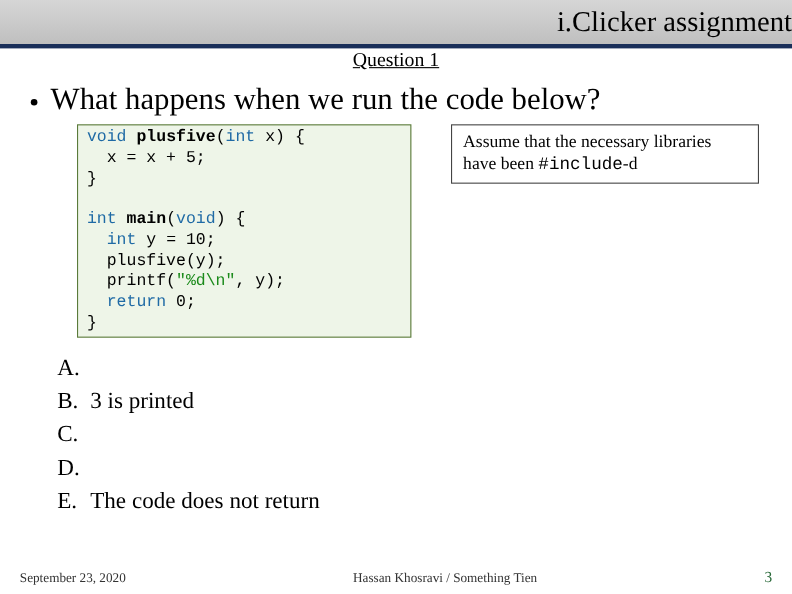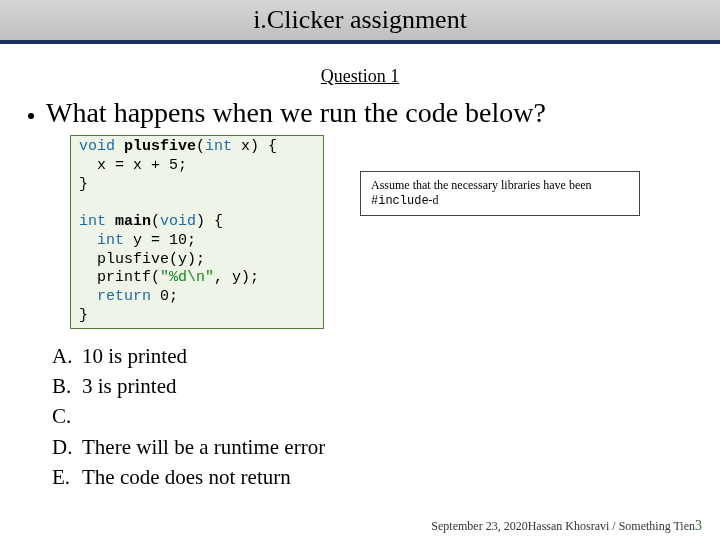--- a/index.html
+++ b/index.html
@@ -1,34 +1,34 @@
 <!DOCTYPE html>
 <html><head>
 <meta charset="utf-8">
 <style>
   * { box-sizing: border-box; margin: 0; padding: 0; }
   html, body { width: 720px; height: 540px; font-family: "Times New Roman", Times, serif; background: #fff; overflow: hidden; }
   .slide { width: 720px; height: 540px; position: relative; background: #fff; }
-  .titlebar { height: 44px; background: linear-gradient(#d6d6d6, #bfbfbf); border-bottom: 4px solid #1a2f5a; display: flex; align-items: center; justify-content: center; }
+  .titlebar { height: 44px; background: linear-gradient(#d6d6d6, #bfbfbf); border-bottom: 4px solid #1a2f5a; display: flex; align-items: center; justify-content: flex-end; }
   .titlebar h1 { font-size: 26px; font-weight: 400; color: #000; font-family: "Times New Roman", serif; }
-  .qnum { text-align: center; font-size: 18px; text-decoration: underline; margin-top: 22px; font-family: "Times New Roman", serif; }
+  .qnum { text-align: center; font-size: 18px; text-decoration: underline; margin-top: 0; font-family: "Times New Roman", serif; }
   .bullet-row { display: flex; align-items: baseline; margin: 10px 0 6px 28px; }
   .bullet-dot { width: 6px; height: 6px; background: #000; border-radius: 50%; margin-right: 12px; position: relative; top: -3px; }
   .question-text { font-size: 28px; font-family: "Times New Roman", serif; }
   .code-and-note { display: flex; align-items: flex-start; margin-left: 70px; gap: 36px; }
-  .codebox { background: #eef5e8; border: 1px solid #5a7a3a; padding: 2px 8px 2px 8px; font-family: Consolas, "Courier New", monospace; font-size: 15px; line-height: 1.25; white-space: pre; width: 254px; }
+  .codebox { background: #eef5e8; border: 1px solid #5a7a3a; padding: 2px 8px 2px 8px; font-family: Consolas, "Courier New", monospace; font-size: 15px; line-height: 1.25; white-space: pre; width: 304px; }
   .codebox .kw-type { color: #1f6aa5; }
   .codebox .fn { font-weight: bold; }
   .codebox .str { color: #1a8a1a; }
-  .notebox { border: 1px solid #444; padding: 6px 10px; font-size: 12px; font-family: "Times New Roman", serif; max-width: 280px; line-height: 1.25; margin-top: 36px; }
+  .notebox { border: 1px solid #444; padding: 6px 10px; font-size: 16px; font-family: "Times New Roman", serif; max-width: 280px; line-height: 1.25; }
   .notebox .mono { font-family: Consolas, "Courier New", monospace; }
   .answers { margin: 12px 0 0 52px; font-size: 21px; line-height: 1.45; font-family: "Times New Roman", serif; }
   .answers .row { display: flex; }
   .answers .lab { width: 30px; }
-  .footer { position: absolute; bottom: 6px; left: 0; right: 0; display: flex; justify-content: flex-end; align-items: baseline; padding: 0 18px; font-size: 12px; font-family: "Times New Roman", serif; color: #333; }
+  .footer { position: absolute; bottom: 6px; left: 0; right: 0; display: flex; justify-content: space-between; align-items: baseline; padding: 0 18px; font-size: 12px; font-family: "Times New Roman", serif; color: #333; }
   .footer .pg { color: #2a6a3a; font-size: 14px; }
 </style>
 </head>
 <body>
 <div class="slide">
 
   <div class="titlebar">
     <h1>i.Clicker assignment</h1>
   </div>
 
@@ -54,32 +54,30 @@
     </div>
 
     <div class="notebox">
       <span>Assume that the necessary libraries have been </span><span class="mono">#include</span><span>-d</span>
     </div>
   </div>
 
   <div class="answers">
     <div class="row">
         <span class="lab">A.</span>
-        <span>10 is printed</span>
       </div>
     <div class="row">
         <span class="lab">B.</span>
         <span>3 is printed</span>
       </div>
     <div class="row">
         <span class="lab">C.</span>
       </div>
     <div class="row">
         <span class="lab">D.</span>
-        <span>There will be a runtime error</span>
       </div>
     <div class="row">
         <span class="lab">E.</span>
         <span>The  code does not return</span>
       </div>
   </div>
 
   <div class="footer">
     <span>September 23, 2020</span>
     <span>Hassan Khosravi / Something Tien</span>

